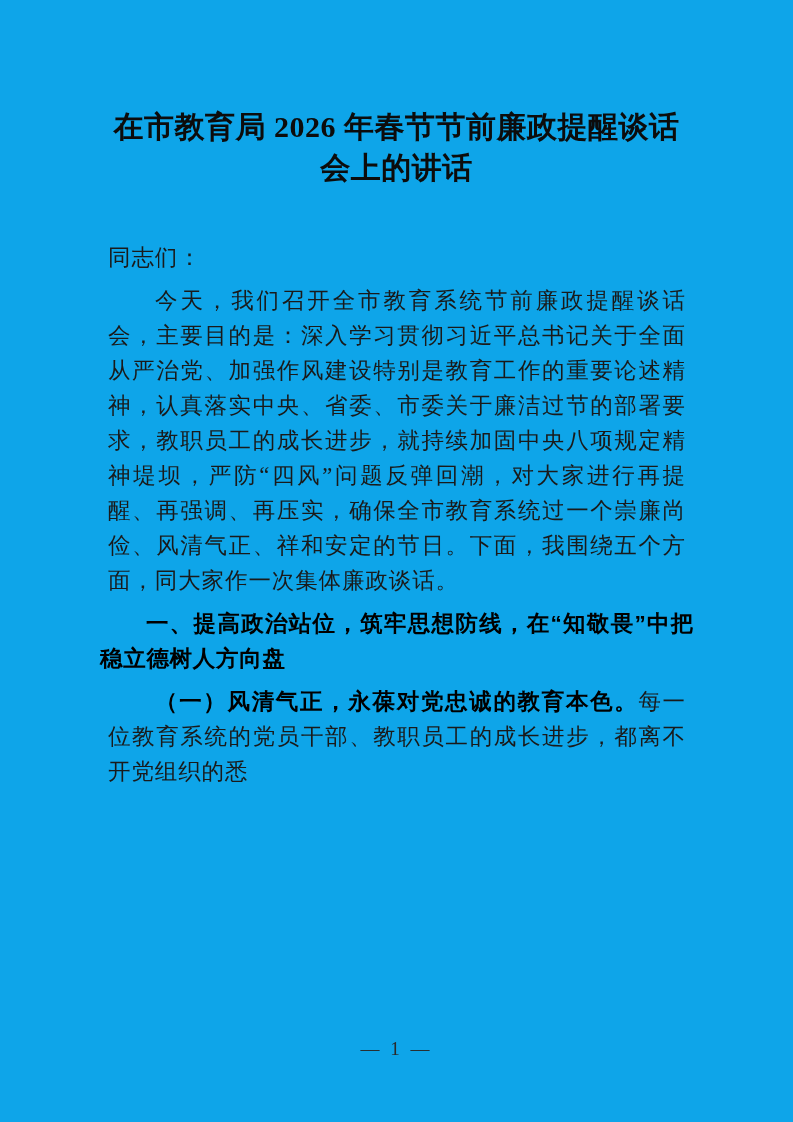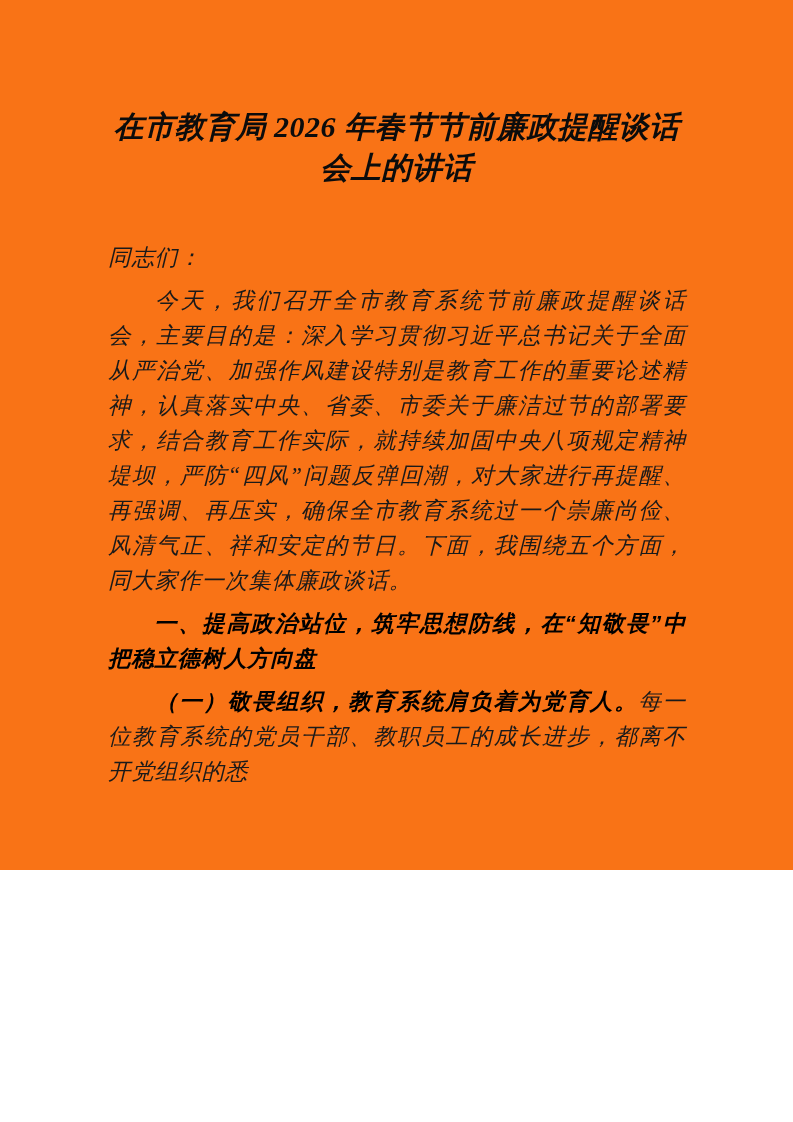--- a/index.html
+++ b/index.html
@@ -3,26 +3,25 @@
 <meta charset="utf-8">
 <style>
   html, body {
     margin: 0;
     padding: 0;
     background: #ffffff;
   }
   .page {
     position: relative;
     width: 793px;
-    height: 870px;
-    background: #f97316;
+    height: 1122px;
+    background: #0ea5e9;
     overflow: hidden;
     font-family: "Liberation Serif", "DejaVu Serif", serif;
     color: #141414;
-    font-style: italic;
   }
 
   
   .doc-title {
     position: absolute;
     left: 100px;
     top: 106px;
     width: 593px;
     text-align: center;
     font-family: "Liberation Serif", "DejaVu Serif", serif;
@@ -62,21 +61,21 @@
   .heading {
     font-family: "Liberation Sans", "DejaVu Sans", sans-serif;
     font-weight: bold;
     font-size: 22.5px;
     line-height: 35px;
     text-align: justify;
     text-justify: inter-character;
     letter-spacing: 0.7px;
     text-indent: 46px;
     color: #000000;
-    margin: 8px;
+    margin: 0;
   }
 
   
   .lead-bold {
     font-weight: bold;
     color: #000000;
   }
 
   
   .page-footer {
@@ -95,24 +94,24 @@
 <body>
 
 <div class="page">
 
   <div class="doc-title">在市教育局 2026 年春节节前廉政提醒谈话会上的讲话</div>
 
   <div class="body-block">
 
     <p class="para salutation">同志们：</p>
 
-    <p class="para indent">今天，我们召开全市教育系统节前廉政提醒谈话会，主要目的是：深入学习贯彻习近平总书记关于全面从严治党、加强作风建设特别是教育工作的重要论述精神，认真落实中央、省委、市委关于廉洁过节的部署要求，结合教育工作实际，就持续加固中央八项规定精神堤坝，严防“四风”问题反弹回潮，对大家进行再提醒、再强调、再压实，确保全市教育系统过一个崇廉尚俭、风清气正、祥和安定的节日。下面，我围绕五个方面，同大家作一次集体廉政谈话。</p>
+    <p class="para indent">今天，我们召开全市教育系统节前廉政提醒谈话会，主要目的是：深入学习贯彻习近平总书记关于全面从严治党、加强作风建设特别是教育工作的重要论述精神，认真落实中央、省委、市委关于廉洁过节的部署要求，教职员工的成长进步，就持续加固中央八项规定精神堤坝，严防“四风”问题反弹回潮，对大家进行再提醒、再强调、再压实，确保全市教育系统过一个崇廉尚俭、风清气正、祥和安定的节日。下面，我围绕五个方面，同大家作一次集体廉政谈话。</p>
 
     <p class="heading">一、提高政治站位，筑牢思想防线，在“知敬畏”中把稳立德树人方向盘</p>
 
 
-    <p class="para indent"><span class="lead-bold">（一）敬畏组织，教育系统肩负着为党育人。</span><span>每一位教育系统的党员干部、教职员工的成长进步，都离不开党组织的悉</span></p>
+    <p class="para indent"><span class="lead-bold">（一）风清气正，永葆对党忠诚的教育本色。</span><span>每一位教育系统的党员干部、教职员工的成长进步，都离不开党组织的悉</span></p>
 
   </div>
 
   <div class="page-footer">— 1 —</div>
 
 </div>
 
 </body></html>

